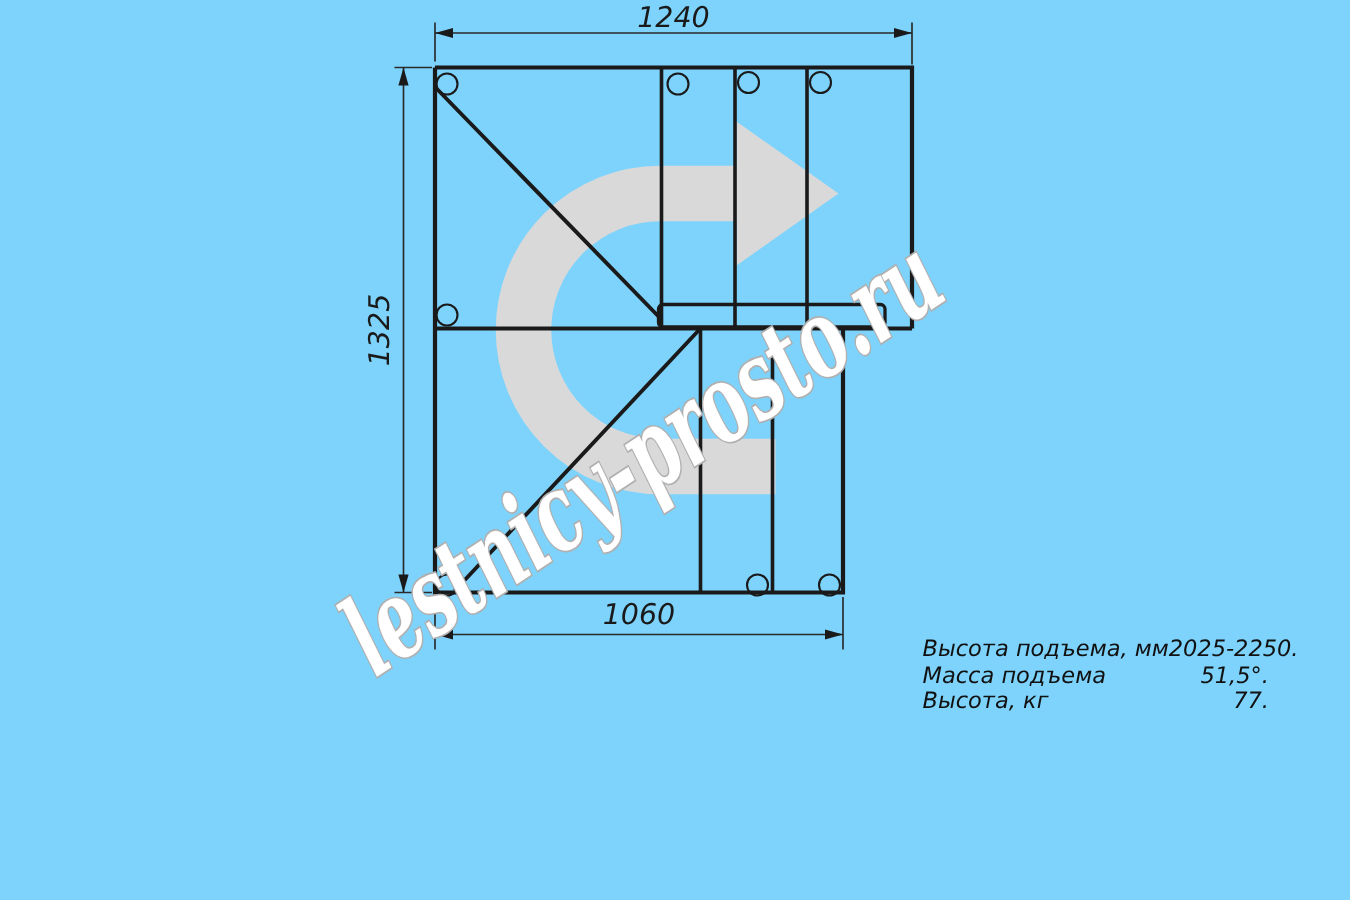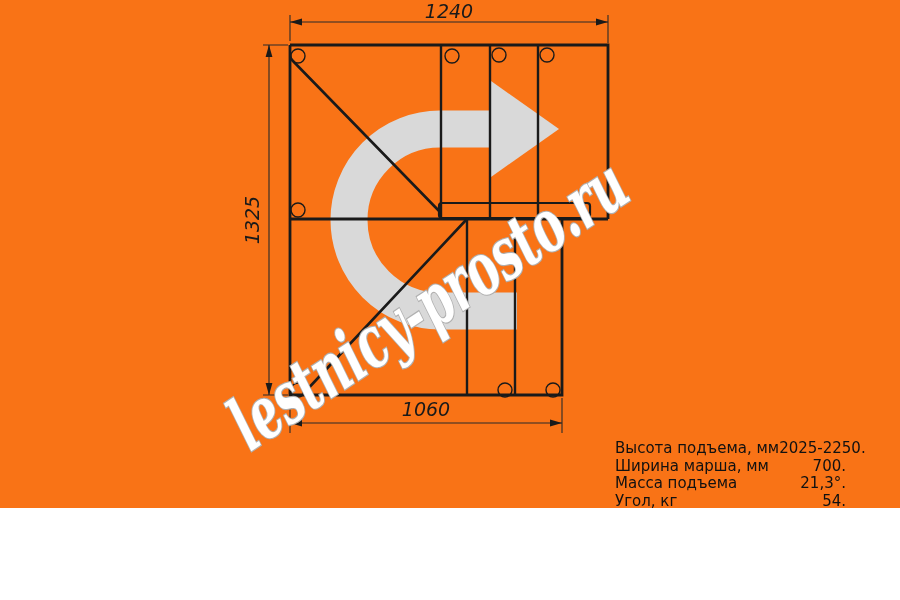--- a/index.html
+++ b/index.html
@@ -7,22 +7,22 @@
     padding: 0;
     width: 900px;
     height: 600px;
     background: #ffffff;
     overflow: hidden;
     font-family: "DejaVu Sans", "Liberation Sans", sans-serif;
   }
   .canvas {
     position: relative;
     width: 900px;
-    height: 508px;
-    background: #f97316;
+    height: 600px;
+    background: #7dd3fc;
   }
   .drawing-svg {
     position: absolute;
     left: 0;
     top: 0;
   }
   .dim-text {
     font-family: "DejaVu Sans", "Liberation Sans", sans-serif;
     font-style: italic;
     font-size: 19px;
@@ -34,23 +34,24 @@
     font-weight: bold;
     font-size: 72px;
     fill: #ffffff;
     stroke: #b0b0b0;
     stroke-width: 2.4px;
     paint-order: stroke;
   }
   .specs {
     position: absolute;
     left: 615px;
-    top: 440px;
+    top: 424px;
     width: 231px;
     color: #111111;
+    font-style: italic;
     font-size: 15px;
     line-height: 17.5px;
   }
   .spec-row {
     display: flex;
     justify-content: space-between;
     white-space: nowrap;
   }
   .spec-value {
     text-align: center;
@@ -116,26 +117,22 @@
 
     <text class="watermark-text" transform="translate(250,452) rotate(-33.5)" textLength="460" lengthAdjust="spacingAndGlyphs">lestnicy-prosto.ru</text>
   </svg>
 
   <div class="specs">
     <div class="spec-row">
       <span class="spec-label">Высота подъема, мм</span>
       <span class="spec-value">2025-2250.</span>
     </div>
     <div class="spec-row">
-      <span class="spec-label">Ширина марша, мм</span>
-      <span class="spec-value">700.</span>
+      <span class="spec-label">Масса подъема</span>
+      <span class="spec-value">51,5°.</span>
     </div>
     <div class="spec-row">
-      <span class="spec-label">Масса подъема</span>
-      <span class="spec-value">21,3°.</span>
-    </div>
-    <div class="spec-row">
-      <span class="spec-label">Угол, кг</span>
-      <span class="spec-value">54.</span>
+      <span class="spec-label">Высота, кг</span>
+      <span class="spec-value">77.</span>
     </div>
   </div>
 
 </div>
 
 </body></html>

